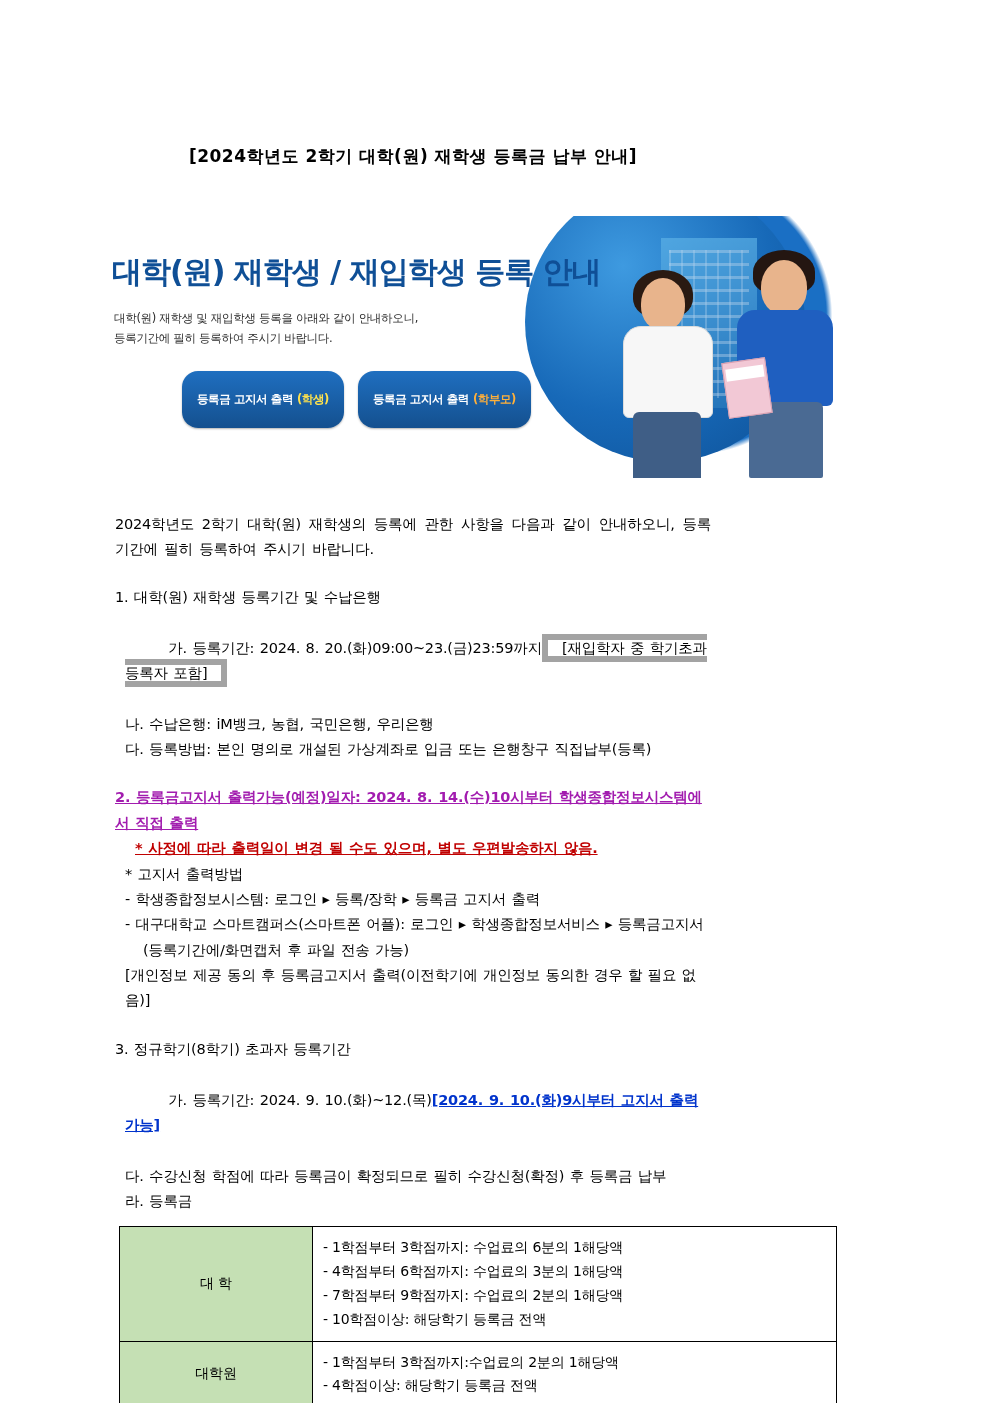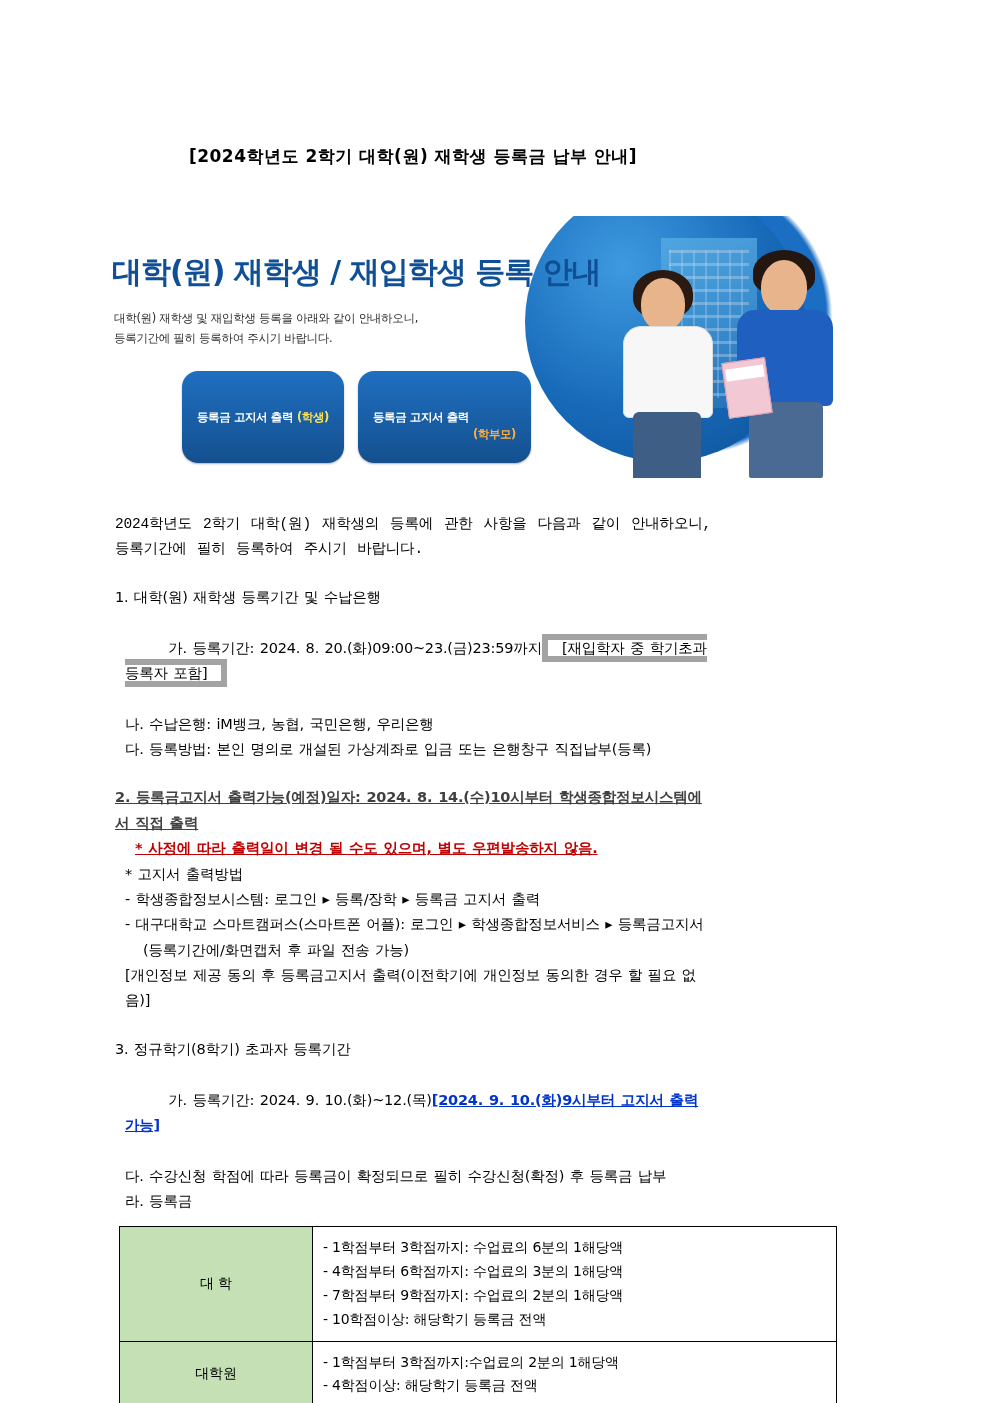--- a/index.html
+++ b/index.html
@@ -111,21 +111,21 @@
     padding: 21px 15px;
     border-radius: 16px;
     letter-spacing: -0.4px;
     white-space: nowrap;
     display: flex;
     align-items: center;
     gap: 4px;
     box-shadow: 0 1px 2px rgba(0,0,0,.3);
   }
   .badge-y { color: #ffe24d; }
-  .badge-o { color: #ffb03a; margin-top: 35px; }
+  .badge-o { color: #ffb03a; }
 
   
   .person {
     position: absolute;
     bottom: 0;
   }
   .p1 {
     right: 150px;
     width: 120px;
     height: 200px;
@@ -196,37 +196,36 @@
   .body-text {
     margin-top: 34px;
     font-size: 14.5px;
     line-height: 1.75;
     letter-spacing: -0.2px;
   }
   .intro {
     text-align: justify;
     margin-bottom: 22px;
     word-spacing: 2px;
-    font-family: Liberation Mono, monospace;
   }
   .sec {
     margin-bottom: 6px;
   }
   .line { white-space: pre-wrap; word-spacing: 1px; }
   .indent1 { padding-left: 10px; }
   .indent2 { padding-left: 20px; }
   .indent3 { padding-left: 28px; }
   .gap { height: 17px; }
 
   .hl-box {
     border: 6px solid #a3a3a3;
     padding: 0 14px;
   }
   .red-ul {
-    color: #404040;
+    color: #a21caf;
     font-weight: bold;
     text-decoration: underline;
   }
   .red-ul-2 {
     color: #c00000;
     font-weight: bold;
     text-decoration: underline;
   }
   .blue-ul {
     color: #0033cc;

